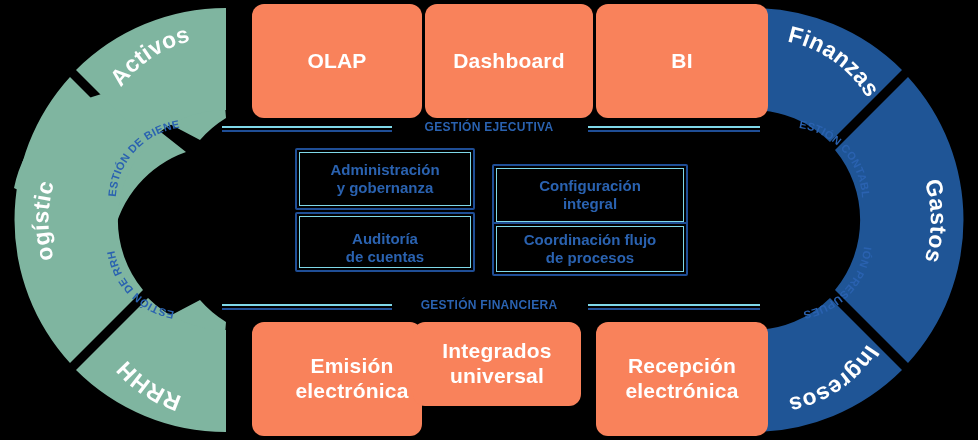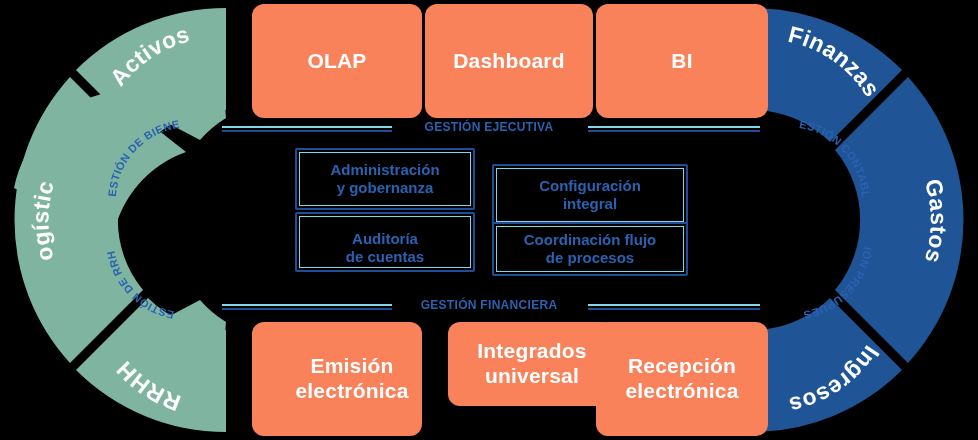--- a/index.html
+++ b/index.html
@@ -14,21 +14,21 @@
     position:absolute;border-radius:12px;
     display:flex;align-items:center;justify-content:center;text-align:center;
     color:#ffffff;font-weight:bold;font-size:21px;line-height:1.18;
     letter-spacing:.2px;box-sizing:border-box;padding:4px 8px;margin-left:20px;
   }
   .card.orange{background:#F9825B;}
   .t1{left:232px;top:4px;width:170px;height:114px;}
   .t2{left:405px;top:4px;width:168px;height:114px;}
   .t3{left:576px;top:4px;width:172px;height:114px;}
   .b1{left:232px;top:322px;width:170px;height:114px;padding-left:38px;}
-  .b2{left:428px;top:322px;width:168px;height:84px;text-align:center;}
+  .b2{left:393px;top:322px;width:168px;height:84px;text-align:center;}
   .b3{left:576px;top:322px;width:172px;height:114px;}
 
   
   .inner{
     position:absolute;box-sizing:border-box;
     border:2px solid #1F4E96;border-radius:2px;background:#000;
     box-shadow:inset 0 0 0 2px #000, inset 0 0 0 3px #7FD8E8;
     display:flex;align-items:center;justify-content:center;text-align:center;
     color:#2A62B0;font-weight:bold;font-size:15px;line-height:1.2;
     padding:4px 6px;

